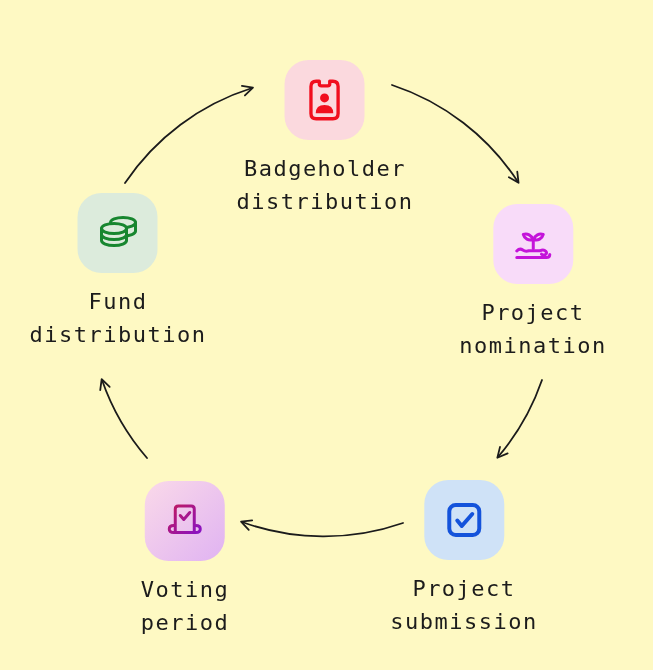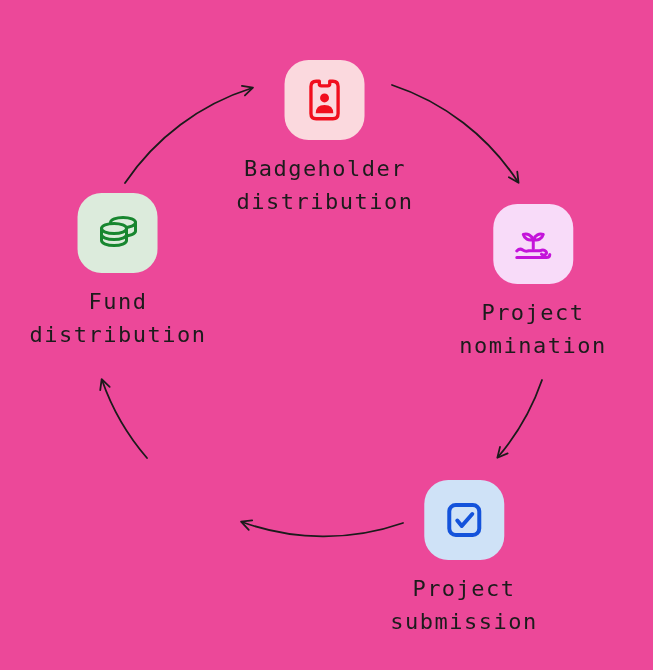--- a/index.html
+++ b/index.html
@@ -1,20 +1,20 @@
 <!DOCTYPE html>
 <html><head>
 <meta charset="utf-8">
 <style>
   html, body { margin: 0; padding: 0; background: #ffffff; }
   .canvas {
     position: relative;
     width: 653px;
     height: 670px;
-    background: #ec4899;
+    background: #fef9c3;
     overflow: hidden;
     font-family: "DejaVu Sans Mono", "Liberation Mono", monospace;
   }
   .arrows-layer {
     position: absolute;
     left: 0; top: 0;
     width: 653px; height: 670px;
     pointer-events: none;
   }
   .node {
@@ -109,20 +109,40 @@
         <g fill="none" stroke-width="4" stroke-linecap="round" stroke-linejoin="round" stroke="#1453db">
           <rect x="-15" y="-15" width="30" height="30" rx="6.5"></rect>
           <path d="M -7,0.5 L -2.5,6 L 8,-6"></path>
         </g>
       </svg>
     </div>
     <div class="node-label">Project
 submission</div>
   </div>
 
+  <div class="node pos-voting">
+    <div class="icon-box" style="background: linear-gradient(135deg, rgb(250, 217, 233), rgb(224, 179, 242));">
+      <svg width="46" height="46" viewBox="-23 -23 46 46" xmlns="http://www.w3.org/2000/svg">
+        <defs>
+          <linearGradient id="ballot-grad" x1="-15" y1="-15" x2="15" y2="15" gradientUnits="userSpaceOnUse">
+            <stop offset="0" stop-color="#c01a5f"></stop>
+            <stop offset="1" stop-color="#8612c9"></stop>
+          </linearGradient>
+        </defs>
+        <g fill="none" stroke="url(#ballot-grad)" stroke-width="3" stroke-linecap="round" stroke-linejoin="round">
+          <path d="M -9.5,11.5 L -9.5,-12 Q -9.5,-15 -6.5,-15 L 6.5,-15 Q 9.5,-15 9.5,-12 L 9.5,11.5"></path>
+          <path d="M -4.5,-5.5 L -1,-1.5 L 5,-8.5"></path>
+          <path d="M -11,4.5 Q -15.5,4.5 -15.5,8 Q -15.5,11.5 -11,11.5 L 11,11.5
+                   Q 15.5,11.5 15.5,8 Q 15.5,4.5 11,4.5"></path>
+        </g>
+      </svg>
+    </div>
+    <div class="node-label">Voting
+period</div>
+  </div>
 
   <div class="node pos-fund">
     <div class="icon-box" style="background: rgb(220, 235, 220);">
       <svg width="46" height="46" viewBox="-23 -23 46 46" xmlns="http://www.w3.org/2000/svg">
         <g fill="none" stroke-width="3" stroke-linecap="round" stroke-linejoin="round" stroke="#17862f">
           <ellipse cx="5.5" cy="-10.5" rx="12.5" ry="5"></ellipse>
           <path d="M 18,-10.5 L 18,-2 A 12.5,5 0 0 1 5.5,3"></path>
         </g>
         <path d="M -16,-4.5 A 12.5,5 0 0 1 9,-4.5 L 9,7.5 A 12.5,5 0 0 1 -16,7.5 Z" stroke-width="3" stroke-linecap="round" stroke-linejoin="round" stroke="#17862f" fill="#dcebdc"></path>
         <g fill="none" stroke-width="3" stroke-linecap="round" stroke-linejoin="round" stroke="#17862f">

